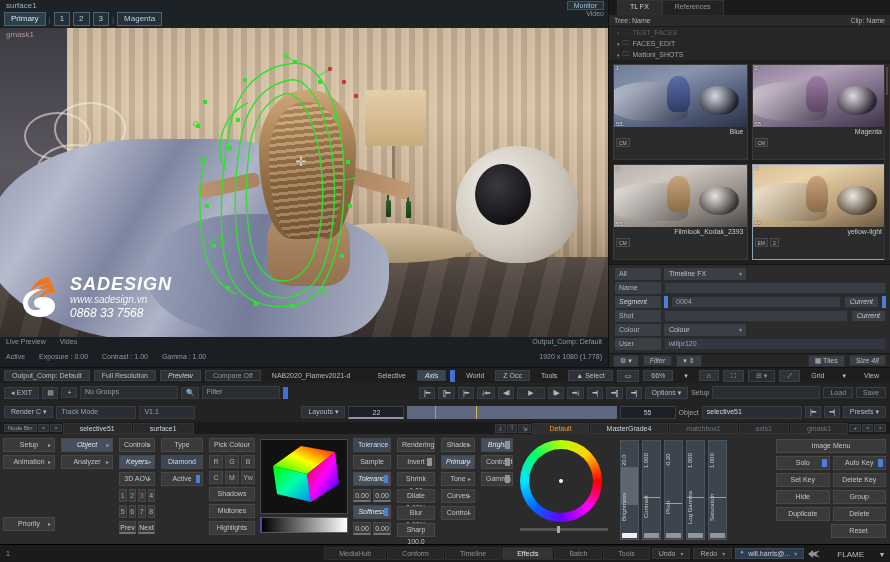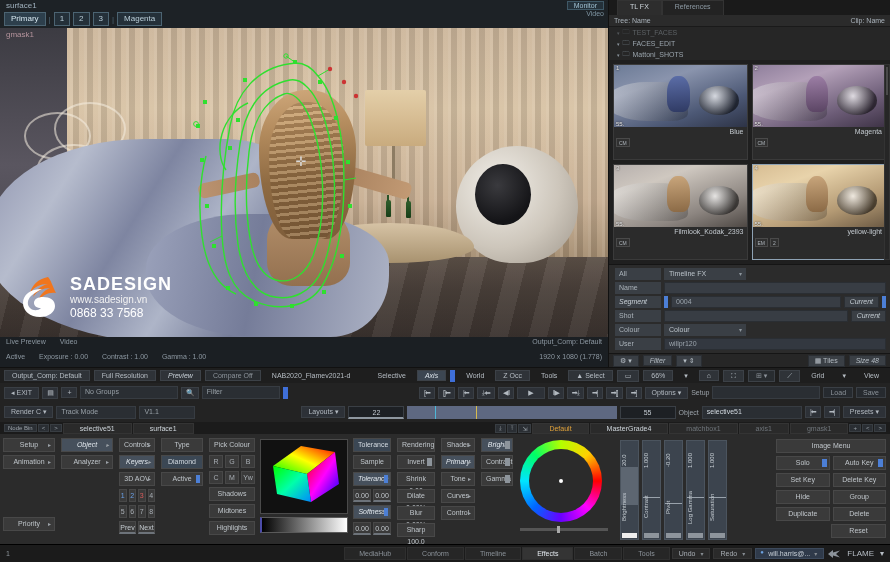--- a/index.html
+++ b/index.html
@@ -141,21 +141,21 @@
     position:absolute; left:18%; top:62%; width:62%; height:40%;
     background:linear-gradient(180deg,#b4906b,#93704f);
     border-radius:40% 40% 30% 30%;
   }
 
   
   .spline { position:absolute; inset:0; pointer-events:none; }
   .crosshair { position:absolute; left:48.6%; top:41%; color:#d8d8d8; font-size:13px; line-height:13px; }
 
   
-  .wm { position:absolute; left:18px; bottom:16px; display:flex; align-items:center; gap:8px; }
+  .wm { position:absolute; left:18px; bottom:16px; display:flex; align-items:center; gap:8px;font-style:italic; }
   .wm-logo { position:relative; width:44px; height:48px; }
   .wm-txt .t1 { font-size:18px; font-weight:bold; color:#fff; letter-spacing:1px; line-height:19px;}
   .wm-txt .t2 { font-size:10px; color:#f2f2f2; line-height:12px;}
   .wm-txt .t3 { font-size:12px; color:#fff; line-height:14px;}
 
   .viewer-info {
     position:absolute; left:0; right:0; bottom:15px; height:15px;
     background:#1b1f23; font-size:7px; color:#8d98a2; padding:1px 6px;
     display:flex; justify-content:space-between;
   }
@@ -330,21 +330,21 @@
   .st-num { font-size:7px; color:#8d949b; width:40px; }
   .st-tabs { display:flex; gap:1px; }
   .sttab { font-size:7px; color:#8b9299; background:#262626; border:1px solid #2f2f2f; padding:2px 14px; }
   .sttab.active { background:#343434; color:#e2e8ee; }
   .st-right { display:flex; align-items:center; gap:3px; margin-left:auto; }
   .stbtn { font-size:7px; color:#a8aeb4; background:#2a2a2a; border:1px solid #343434; padding:1px 6px; position:relative;}
   .stbtn.car:after { content:"▾"; margin-left:5px; font-size:6px; color:#868c92;}
   .user-pill { background:#2f3a4a; border:1px solid #3d4a5c; color:#c5cdd5; font-size:7px; padding:1px 6px 1px 12px; position:relative;}
   .user-pill:before { content:"●"; position:absolute; left:4px; top:0px; font-size:6px; color:#6da2e0;}
   .user-pill:after { content:"▾"; margin-left:4px; font-size:6px; color:#868c92;}
-  .flame { font-size:8px; color:#b6bdc4; display:flex; align-items:center; gap:6px;}
+  .flame { font-size:8px; color:#b6bdc4; display:flex; align-items:flex-end; gap:16px;}
 </style>
 </head>
 <body>
 
 <div class="app">
 
   <div class="top">
 
     <div class="viewer">
 

